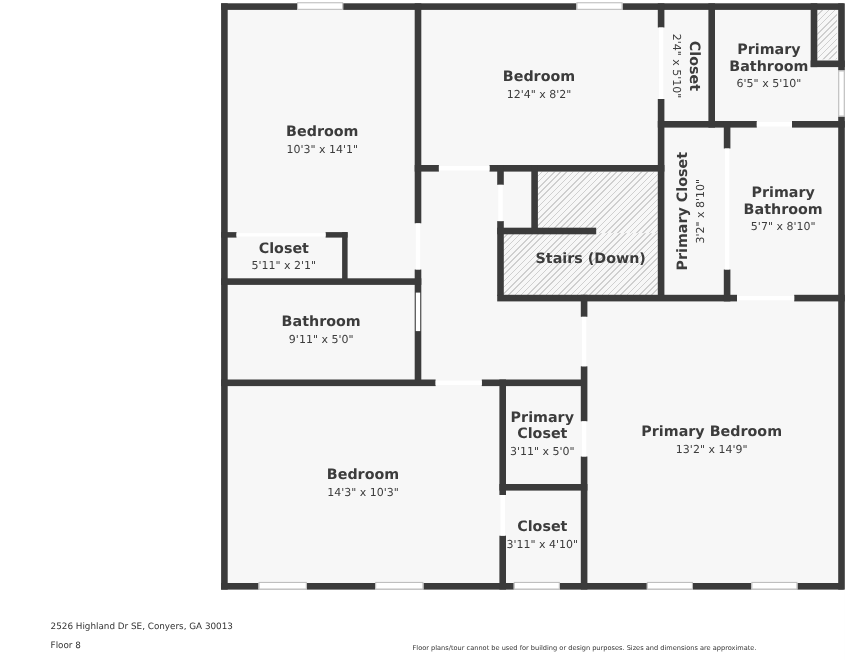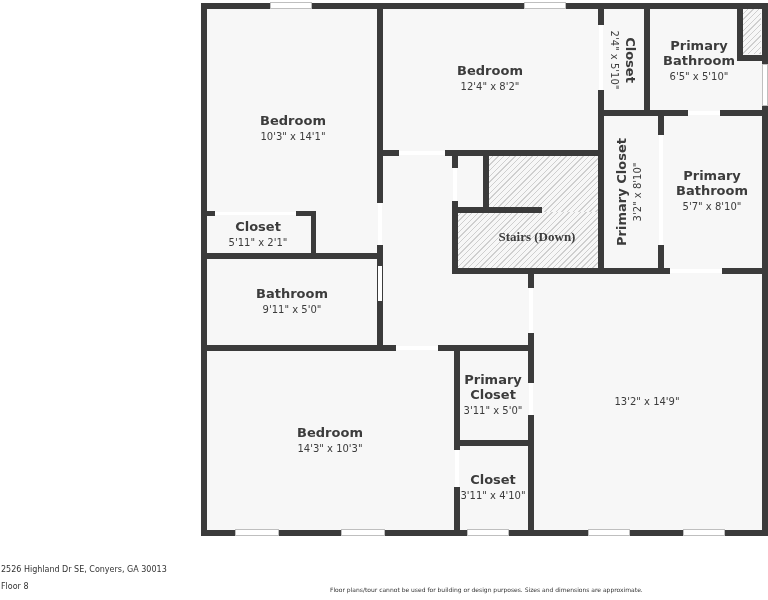--- a/index.html
+++ b/index.html
@@ -17,21 +17,21 @@
     background: repeating-linear-gradient(135deg, #f7f7f7 0px, #f7f7f7 3px, #cfcfcf 3px, #cfcfcf 4px);
   }
   .label {
     position: absolute; text-align: center; transform: translate(-50%, -50%);
     white-space: nowrap; line-height: 1.15;
   }
   .label .name { font-weight: bold; font-size: 13px; color: #3c3c3c; display: block; }
   .label .dim { font-size: 10px; color: #3c3c3c; display: block; margin-top: 2px; }
   .label.vert { transform: translate(-50%, -50%) rotate(90deg); }
   .label.vert-ccw { transform: translate(-50%, -50%) rotate(-90deg); }
-  .footer { position: absolute; font-size: 8px; color: #333; }
+  .footer { position: absolute; font-size: 8px; color: #333; margin-left: 45px; }
 </style>
 </head>
 <body>
 
 <div id="plan">
 
   <div class="room" style="left:201px;top:3px;width:566px;height:533px;"></div>
 
   <div class="hatch" style="left:488px;top:156px;width:110px;height:56px;"></div>
   <div class="hatch" style="left:457px;top:212px;width:141px;height:57px;"></div>
@@ -128,40 +128,41 @@
   </div>
   <div class="label vert-ccw" style="left:629px;top:192px;">
     <span class="name">Primary Closet</span>
     <span class="dim">3'2" x 8'10"</span>
   </div>
   <div class="label" style="left:712px;top:191px;">
     <span class="name">Primary</span>
     <span class="name">Bathroom</span>
     <span class="dim">5'7" x 8'10"</span>
   </div>
-  <div class="label" style="left:537px;top:237px;font-family:Liberation Serif, serif;">
+  <div class="label" style="left:537px;top:237px;">
     <span class="name">Stairs (Down)</span>
   </div>
   <div class="label" style="left:292px;top:301px;">
     <span class="name">Bathroom</span>
     <span class="dim">9'11" x 5'0"</span>
   </div>
   <div class="label" style="left:330px;top:440px;">
     <span class="name">Bedroom</span>
     <span class="dim">14'3" x 10'3"</span>
   </div>
   <div class="label" style="left:493px;top:395px;">
     <span class="name">Primary</span>
     <span class="name">Closet</span>
     <span class="dim">3'11" x 5'0"</span>
   </div>
   <div class="label" style="left:493px;top:487px;">
     <span class="name">Closet</span>
     <span class="dim">3'11" x 4'10"</span>
   </div>
   <div class="label" style="left:647px;top:401px;">
+    <span class="name">Primary Bedroom</span>
     <span class="dim">13'2" x 14'9"</span>
   </div>
 </div>
 
 <div class="footer" style="left:1px;top:565px;">2526 Highland Dr SE, Conyers, GA 30013</div>
 <div class="footer" style="left:1px;top:582px;">Floor 8</div>
 <div class="footer" style="left:330px;top:586px;font-size:6px;">Floor plans/tour cannot be used for building or design purposes. Sizes and dimensions are approximate.</div>
 
 </body></html>

